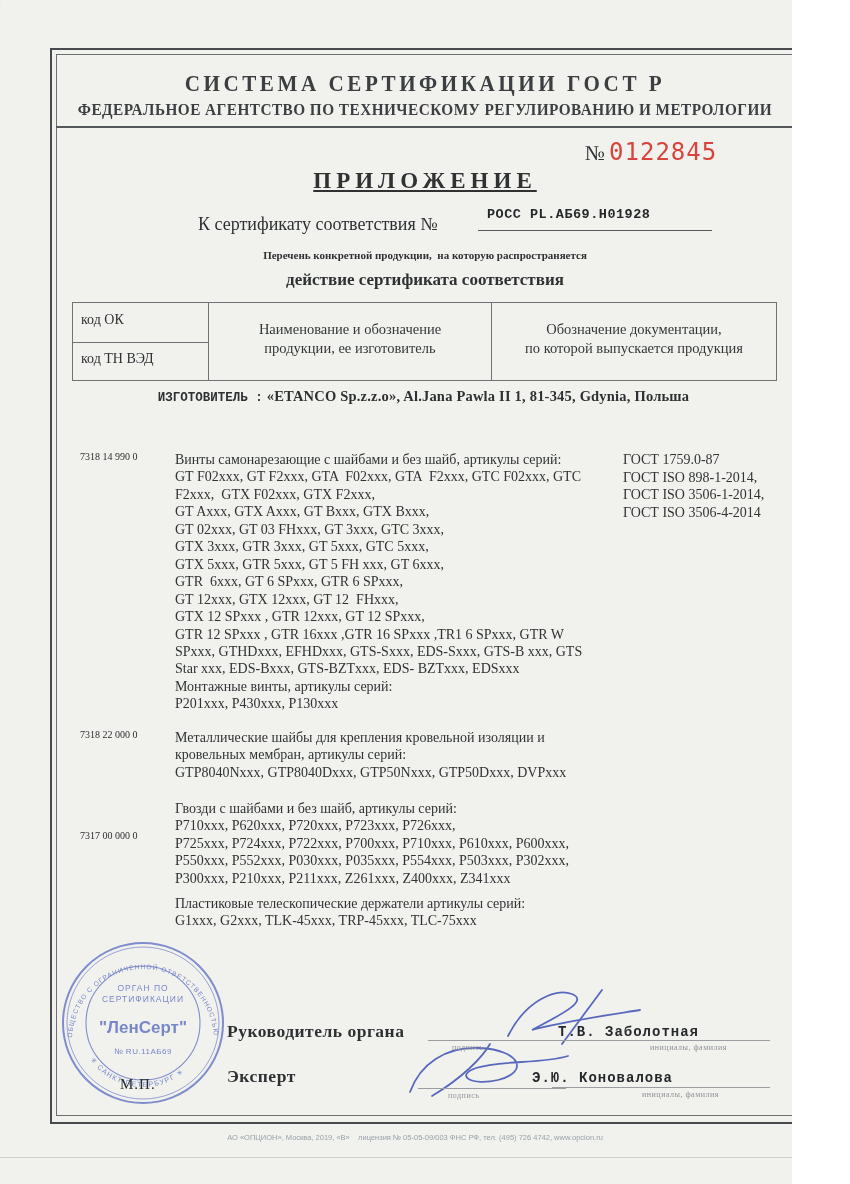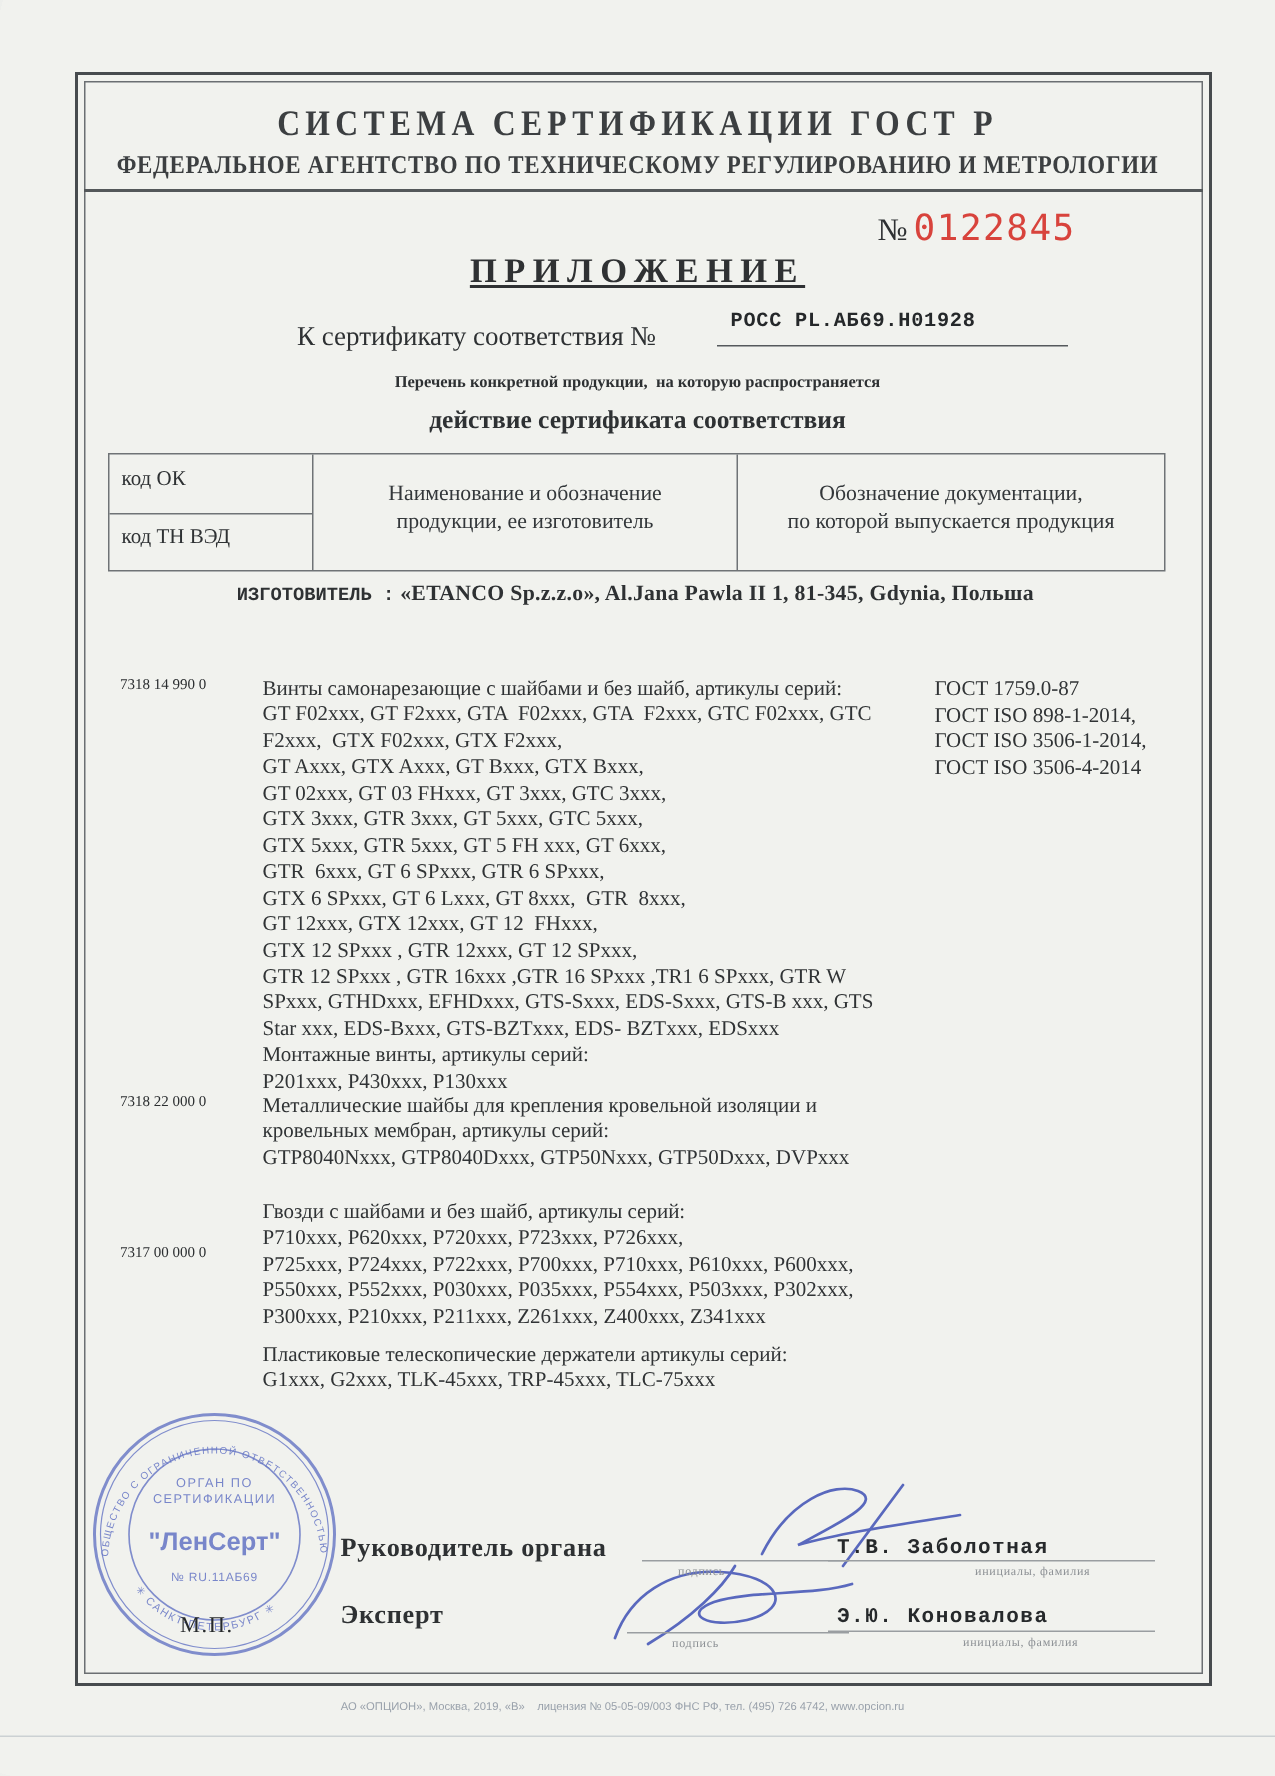--- a/index.html
+++ b/index.html
@@ -1,23 +1,24 @@
 <!DOCTYPE html>
 <html><head>
 <meta charset="utf-8">
 <style>
   html,body{margin:0;padding:0;}
   .page{
-    position:relative;width:850px;height:1184px;overflow:hidden;
+    position:relative;width:776px;height:1184px;overflow:hidden;
     background:
       linear-gradient(105deg, rgba(170,185,195,.05) 0 2px, transparent 2px 7px),
       linear-gradient(15deg, rgba(170,185,195,.04) 0 2px, transparent 2px 9px),
       #f1f2ee;
     font-family:"Liberation Serif","DejaVu Serif",serif;
     color:#2e3133;
+    padding-left:16px;
   }
   .abs{position:absolute;}
   
   .frame-outer{left:50px;top:48px;width:754px;height:1072px;border:2px solid #474b4e;}
   .frame-inner{left:56px;top:54px;width:744px;height:1060px;border:1px solid #6b6f72;}
   .hdr-sep{left:56px;top:126px;width:746px;height:2px;background:#54585a;}
   
   .hdr-title{left:0;top:70px;width:850px;text-align:center;font-size:24px;font-weight:bold;
     letter-spacing:4px;color:#3c3f41;transform:scaleX(.88);white-space:nowrap;}
   .hdr-sub{left:0;top:100px;width:850px;text-align:center;font-size:17px;font-weight:bold;
@@ -66,21 +67,21 @@
   .sline{height:1px;background:#9a9ea1;}
   .sl1{left:428px;top:1040px;width:138px;}
   .sl2{left:418px;top:1088px;width:148px;}
   .nl1{left:552px;top:1040px;width:218px;}
   .nl2{left:552px;top:1087px;width:218px;}
   .caption{font-size:8px;color:#8d9195;letter-spacing:.5px;}
   .cap-s1{left:452px;top:1043px;} .cap-s2{left:448px;top:1091px;}
   .cap-n1{left:650px;top:1043px;} .cap-n2{left:642px;top:1090px;}
   .sig-name{font-family:"Liberation Mono","DejaVu Sans Mono",monospace;font-weight:bold;
     font-size:14px;letter-spacing:1px;color:#26292b;white-space:nowrap;}
-  .name1{left:558px;top:1024px;} .name2{left:558px;top:1070px;}
+  .name1{left:558px;top:1024px;} .name2{left:532px;top:1070px;}
   .sig-svg{pointer-events:none;}
   .sig1{left:498px;top:986px;} .sig2{left:402px;top:1038px;}
   
   .imprint{left:150px;top:1133px;width:530px;text-align:center;font-size:7.5px;color:#99a1ab;
     font-family:"Liberation Sans","DejaVu Sans",sans-serif;white-space:pre;}
   .scan-line{left:0;top:1157px;width:850px;height:1px;background:#ccd1d3;}
 </style>
 </head>
 <body>
 
@@ -132,21 +133,20 @@
 
   <div class="abs pblock pb0">
       <div class="pline">Винты самонарезающие с шайбами и без шайб, артикулы серий:</div>
       <div class="pline">GT F02xxx, GT F2xxx, GTA  F02xxx, GTA  F2xxx, GTC F02xxx, GTC</div>
       <div class="pline">F2xxx,  GTX F02xxx, GTX F2xxx,</div>
       <div class="pline">GT Axxx, GTX Axxx, GT Bxxx, GTX Bxxx,</div>
       <div class="pline">GT 02xxx, GT 03 FHxxx, GT 3xxx, GTC 3xxx,</div>
       <div class="pline">GTX 3xxx, GTR 3xxx, GT 5xxx, GTC 5xxx,</div>
       <div class="pline">GTX 5xxx, GTR 5xxx, GT 5 FH xxx, GT 6xxx,</div>
       <div class="pline">GTR  6xxx, GT 6 SPxxx, GTR 6 SPxxx,</div>
-      <div class="pline">GTX 6 SPxxx, GT 6 Lxxx, GT 8xxx,  GTR  8xxx,</div>
       <div class="pline">GT 12xxx, GTX 12xxx, GT 12  FHxxx,</div>
       <div class="pline">GTX 12 SPxxx , GTR 12xxx, GT 12 SPxxx,</div>
       <div class="pline">GTR 12 SPxxx , GTR 16xxx ,GTR 16 SPxxx ,TR1 6 SPxxx, GTR W</div>
       <div class="pline">SPxxx, GTHDxxx, EFHDxxx, GTS-Sxxx, EDS-Sxxx, GTS-B xxx, GTS</div>
       <div class="pline">Star xxx, EDS-Bxxx, GTS-BZTxxx, EDS- BZTxxx, EDSxxx</div>
       <div class="pline">Монтажные винты, артикулы серий:</div>
       <div class="pline">P201xxx, P430xxx, P130xxx</div>
     </div>
   <div class="abs pblock pb1">
       <div class="pline">Металлические шайбы для крепления кровельной изоляции и</div>

